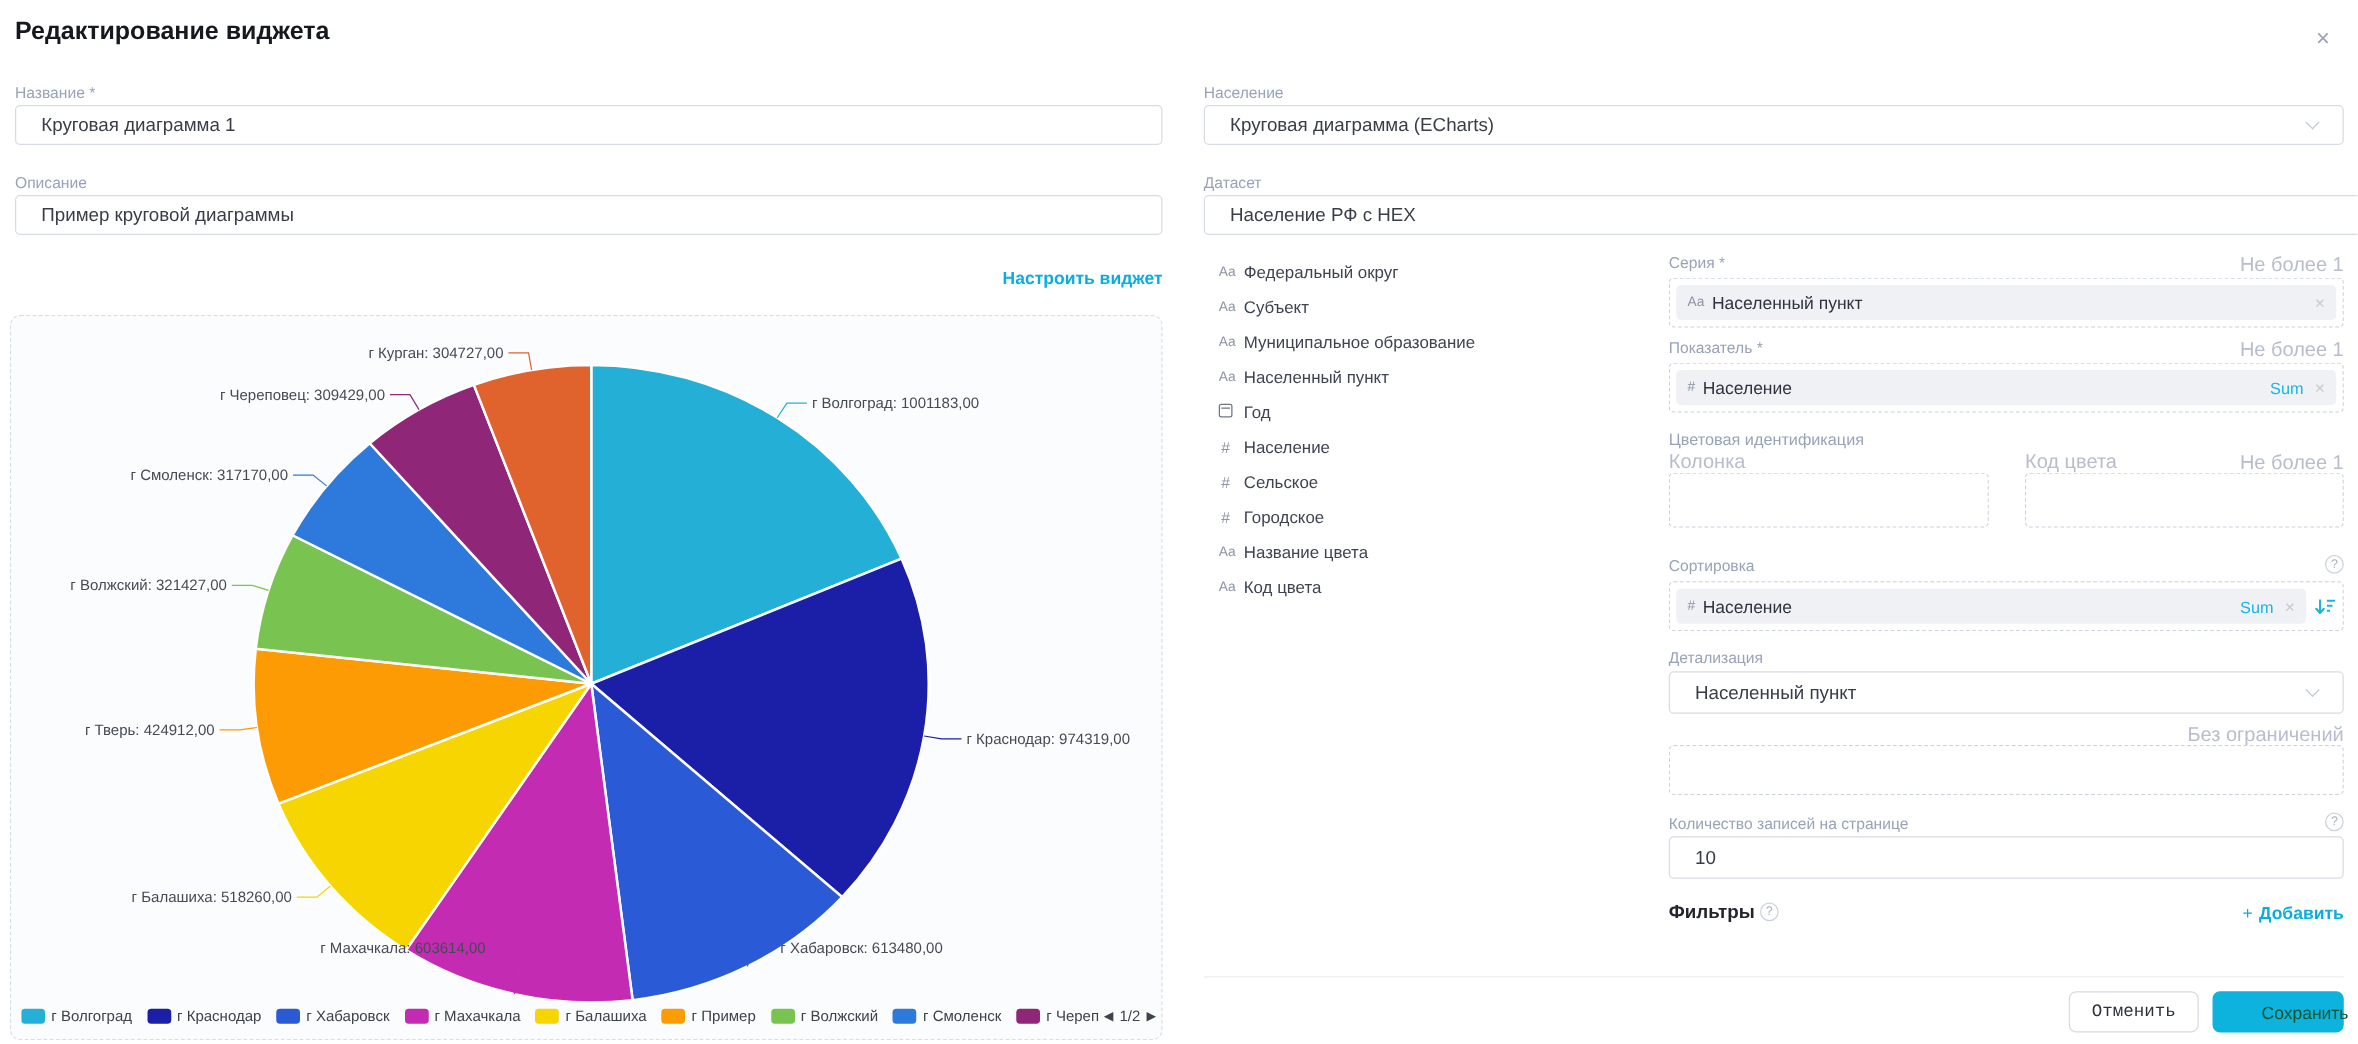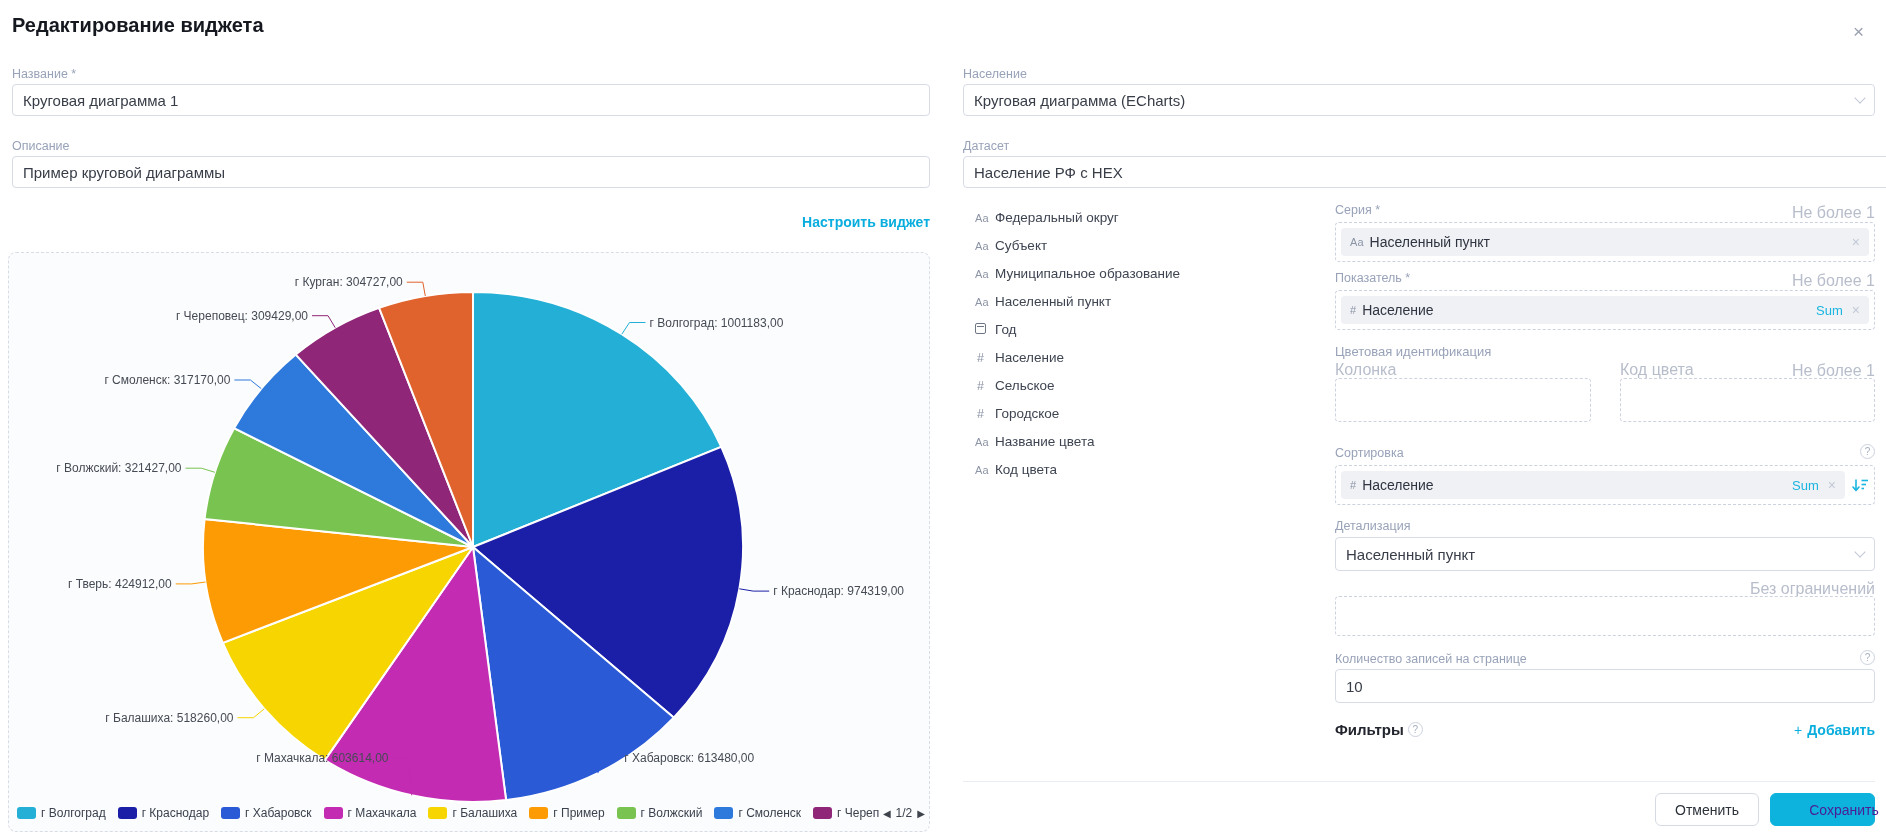--- a/index.html
+++ b/index.html
@@ -8,21 +8,21 @@
   .page { position:relative; width:1886px; height:835px; background:#fff; overflow:hidden; }
   .abs { position:absolute; }
 
   .dlg-title { left:12px; top:14px; font-size:20px; font-weight:700; color:#15181f; }
   .dlg-close { right:22px; top:22px; font-size:19px; color:#9aa1b0; cursor:pointer; line-height:1; }
 
   .fld-label { font-size:12.5px; color:#98a2b8; }
   .hint { font-size:16px; color:#b7bdcb; }
 
   .input-box { background:#fff; border:1px solid #d7dbe4; border-radius:4px; height:32px;
-               display:flex; align-items:center; padding:0 10px; font-size:15px; color:#383d48; }
+               display:flex; align-items:center; padding:0 20px; font-size:15px; color:#383d48; }
   .select-box { justify-content:space-between; cursor:pointer; }
   .chev { width:8px; height:8px; border-right:1.5px solid #c2c8d4; border-bottom:1.5px solid #c2c8d4;
           transform:rotate(45deg); margin-top:-4px; flex:0 0 auto; }
 
   .link { color:#0aaede; font-size:14px; font-weight:600; cursor:pointer; }
 
   .chart-panel { left:8px; top:252px; width:922px; height:580px; border:1px dashed #d8dce5;
                  border-radius:8px; background:#fbfcfd; }
   .pie-label { font-size:12px; fill:#454a54; }
   .legend { position:absolute; left:8px; right:4px; bottom:8px; height:20px; display:flex; align-items:center; }
@@ -51,22 +51,22 @@
   .chip .x { color:#c3c9d5; font-size:14px; cursor:pointer; line-height:1; }
 
   .qmark { width:15px; height:15px; border:1px solid #ccd2de; border-radius:50%; color:#a7aec0;
            font-size:10px; display:inline-flex; align-items:center; justify-content:center; flex:0 0 auto; }
 
   .section-label { font-size:13px; color:#98a2b8; }
   .filters-title { font-size:15px; font-weight:700; color:#22252d; }
 
   .btn { height:33px; border-radius:6px; font-size:14px; display:flex; align-items:center;
          justify-content:center; cursor:pointer; }
-  .btn-cancel { background:#fff; border:1px solid #d6dae2; color:#2c313a; }
-  .btn-save { background:#0db2dd; border:1px solid #0db2dd; color:#4c1d95;padding-left:43px; }
+  .btn-cancel { background:#fff; border:1px solid #d6dae2; color:#2c313a;font-family:Liberation Mono, monospace; }
+  .btn-save { background:#0db2dd; border:1px solid #0db2dd; color:#14532d;padding-left:43px; }
 
   .divider { background:#eaedf2; height:1px; }
   .sort-icon { display:inline-flex; align-items:center; }
 </style>
 </head>
 <body>
 
 <div class="page">
 
   <div class="abs dlg-title">Редактирование виджета</div>

